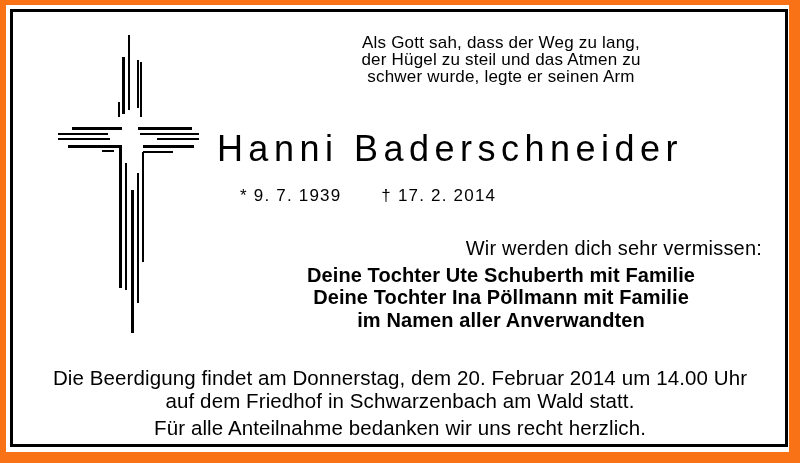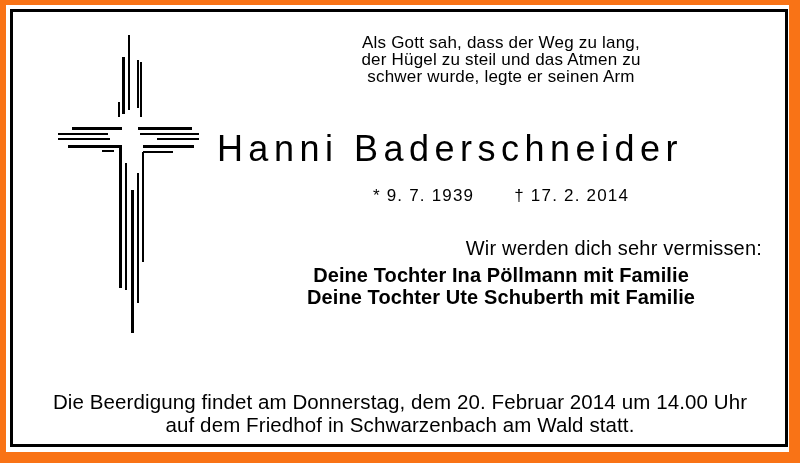--- a/index.html
+++ b/index.html
@@ -37,42 +37,41 @@
     letter-spacing: 0.2px;
   }
   .deceased-name {
     left: 100px; top: 131px; width: 700px;
     font-size: 36px; line-height: 36px;
     letter-spacing: 5.5px;
     white-space: nowrap;
   }
   .dates {
     left: 240px; top: 186px; width: 522px;
-    display: flex; justify-content: center; gap: 40px;
+    display: flex; justify-content: flex-start; gap: 40px;
     font-size: 17px; line-height: 20px;
     letter-spacing: 1.2px;
     white-space: nowrap;
   }
   .farewell-intro {
     left: 240px; top: 236px; width: 522px;
     font-size: 20px; line-height: 24px;
     letter-spacing: 0.2px;
     text-align: right;
   }
   .mourners {
     left: 240px; top: 264px; width: 522px;
     font-size: 20px; line-height: 22.3px;
     font-weight: bold;
     letter-spacing: 0.1px;
   }
   .funeral-info {
     left: 0px; top: 366px; width: 800px;
     font-size: 20.5px; line-height: 23px;
     letter-spacing: 0.1px;
-    margin-top: 24px;
   }
   .thanks-line {
     left: 0px; top: 416px; width: 800px;
     font-size: 20.5px; line-height: 23px;
     letter-spacing: 0.1px;
   }
 </style>
 </head>
 <body>
 
@@ -120,22 +119,24 @@
   <div class="abs deceased-name center">Hanni Baderschneider</div>
 
   <div class="abs dates">
     <span>* 9. 7. 1939</span>
     <span>† 17. 2. 2014</span>
   </div>
 
   <div class="abs farewell-intro center">Wir werden dich sehr vermissen:</div>
 
   <div class="abs mourners center">
+    <div>Deine Tochter Ute Schuberth mit Familie</div>
     <div>Deine Tochter Ina Pöllmann mit Familie</div>
-    <div>Deine Tochter Ute Schuberth mit Familie</div>
+    <div>im Namen aller Anverwandten</div>
   </div>
 
   <div class="abs funeral-info center">
     <div>Die Beerdigung findet am Donnerstag, dem 20. Februar 2014 um 14.00 Uhr</div>
     <div>auf dem Friedhof in Schwarzenbach am Wald statt.</div>
   </div>
 
+  <div class="abs thanks-line center">Für alle Anteilnahme bedanken wir uns recht herzlich.</div>
 </div>
 
 </body></html>

